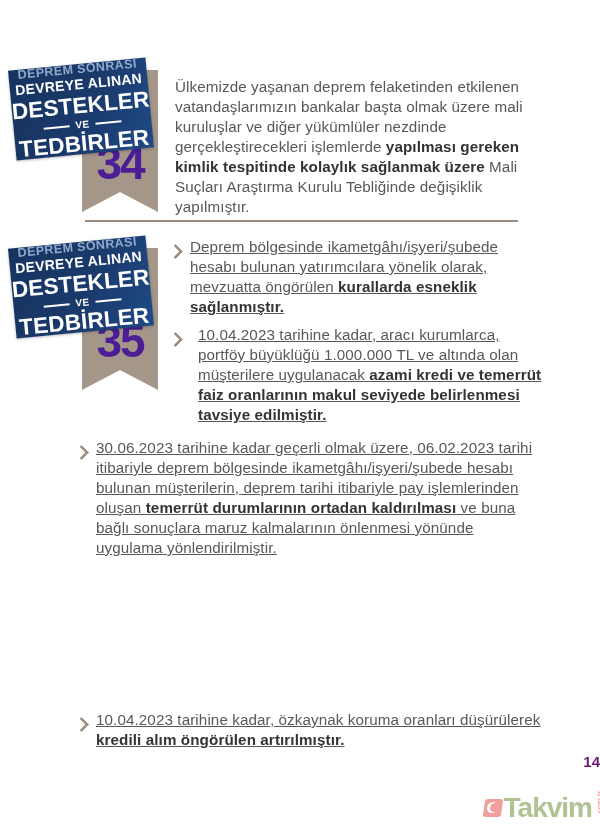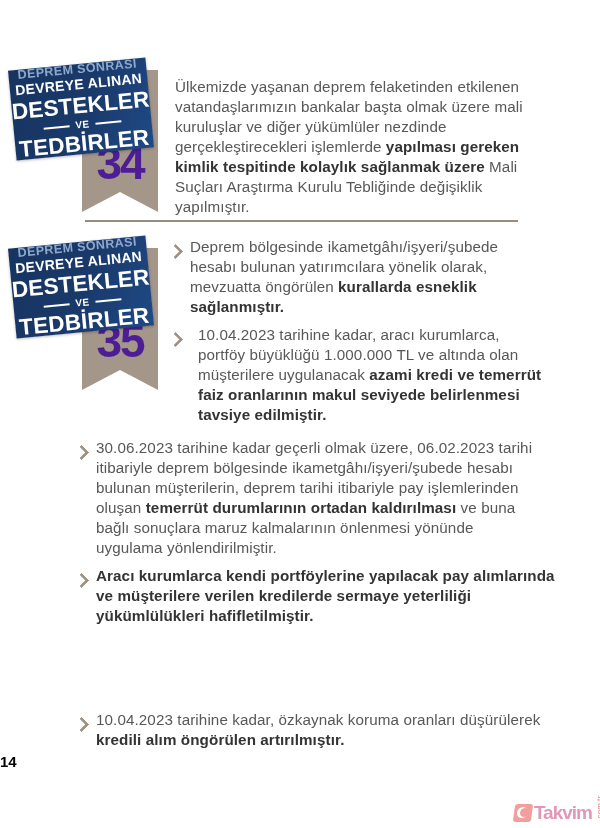--- a/index.html
+++ b/index.html
@@ -54,21 +54,21 @@
   
   .textblock {
     position:absolute;
     font-size:15.2px; line-height:20px;
     color:#58585a; letter-spacing:0.1px;
   }
   .textblock b { color:#333333; font-weight:700; }
 
   .intro { left:175px; top:77px; width:360px; }
 
-  .bullet { display:flex; }
+  .bullet { display:flex;text-decoration:underline; }
   .chev-cell { flex:0 0 20px; padding-top:5px; }
   .chev {
     display:inline-block; width:8px; height:8px;
     border-top:3px solid #a0907f; border-right:3px solid #a0907f;
     transform:rotate(45deg); border-radius:1px;
   }
   .bullet-a { left:170px; top:237px; width:352px; }
   .bullet-b { left:170px; top:325px; width:378px;gap:8px; }
   .bullet-c { left:76px;  top:438px; width:462px; }
   .bullet-d { left:76px;  top:566px; width:480px; }
@@ -76,21 +76,21 @@
   .bullet-f { left:76px;  top:710px; width:492px; }
   .bullet-text { flex:1; }
 
   .divider {
     position:absolute; left:85px; top:220px; width:433px; height:2px;
     background:#9c8b7d; border:none;
   }
 
   .page-number {
     position:absolute; left:0; top:753px; width:600px;
-    text-align:left; color:#000000; font-weight:700; font-size:15px;
+    text-align:right; color:#701a75; font-weight:700; font-size:15px;
   }
 
   
   .logo {
     position:absolute; right:-4px; bottom:4px;
     display:flex; align-items:center; gap:2px;
     opacity:0.45;
   }
   .logo-flag {
     position:relative; width:18px; height:18px;
@@ -100,21 +100,21 @@
   }
   .logo-flag .crescent {
     position:absolute; left:3px; top:3px; width:11px; height:11px;
     border-radius:50%; background:#ffffff;
   }
   .logo-flag .crescent::after {
     content:""; position:absolute; left:3px; top:1px; width:9px; height:9px;
     border-radius:50%; background:#e02d26;
   }
   .logo-text {
-    color:#be185d; font-weight:800; font-size:19px; letter-spacing:-1px;
+    color:#4d7c0f; font-weight:800; font-size:28px; letter-spacing:-1px;
     text-shadow:
       -1px -1px 0 #fff, 1px -1px 0 #fff, -1px 1px 0 #fff, 1px 1px 0 #fff;
   }
   .logo-domain {
     color:#e02d26; font-size:7.5px; font-weight:700;
     transform:rotate(-90deg); transform-origin:center;
     width:10px;
   }
 </style>
 </head>
@@ -168,24 +168,20 @@
   <div class="textblock bullet bullet-b">
     <span class="chev-cell"><span class="chev"></span></span>
     <span class="bullet-text"><span>10.04.2023 tarihine kadar, aracı kurumlarca, portföy büyüklüğü 1.000.000 TL ve altında olan müşterilere uygulanacak </span><b>azami kredi ve temerrüt faiz oranlarının makul seviyede belirlenmesi tavsiye edilmiştir.</b></span>
   </div>
 
   <div class="textblock bullet bullet-c">
     <span class="chev-cell"><span class="chev"></span></span>
     <span class="bullet-text"><span>30.06.2023 tarihine kadar geçerli olmak üzere, 06.02.2023 tarihi itibariyle deprem bölgesinde ikametgâhı/işyeri/şubede hesabı bulunan müşterilerin, deprem tarihi itibariyle pay işlemlerinden oluşan </span><b>temerrüt durumlarının ortadan kaldırılması</b><span> ve buna bağlı sonuçlara maruz kalmalarının önlenmesi yönünde uygulama yönlendirilmiştir.</span></span>
   </div>
 
-  <div class="textblock bullet bullet-d">
-    <span class="chev-cell"><span class="chev"></span></span>
-    <span class="bullet-text"><b>Aracı kurumlarca kendi portföylerine yapılacak pay alımlarında ve müşterilere verilen kredilerde sermaye yeterliliği yükümlülükleri hafifletilmiştir.</b></span>
-  </div>
 
 
   <div class="textblock bullet bullet-f">
     <span class="chev-cell"><span class="chev"></span></span>
     <span class="bullet-text"><span>10.04.2023 tarihine kadar, özkaynak koruma oranları düşürülerek </span><b>kredili alım öngörülen artırılmıştır.</b></span>
   </div>
 
   <div class="page-number">14</div>
 
   <div class="logo">

